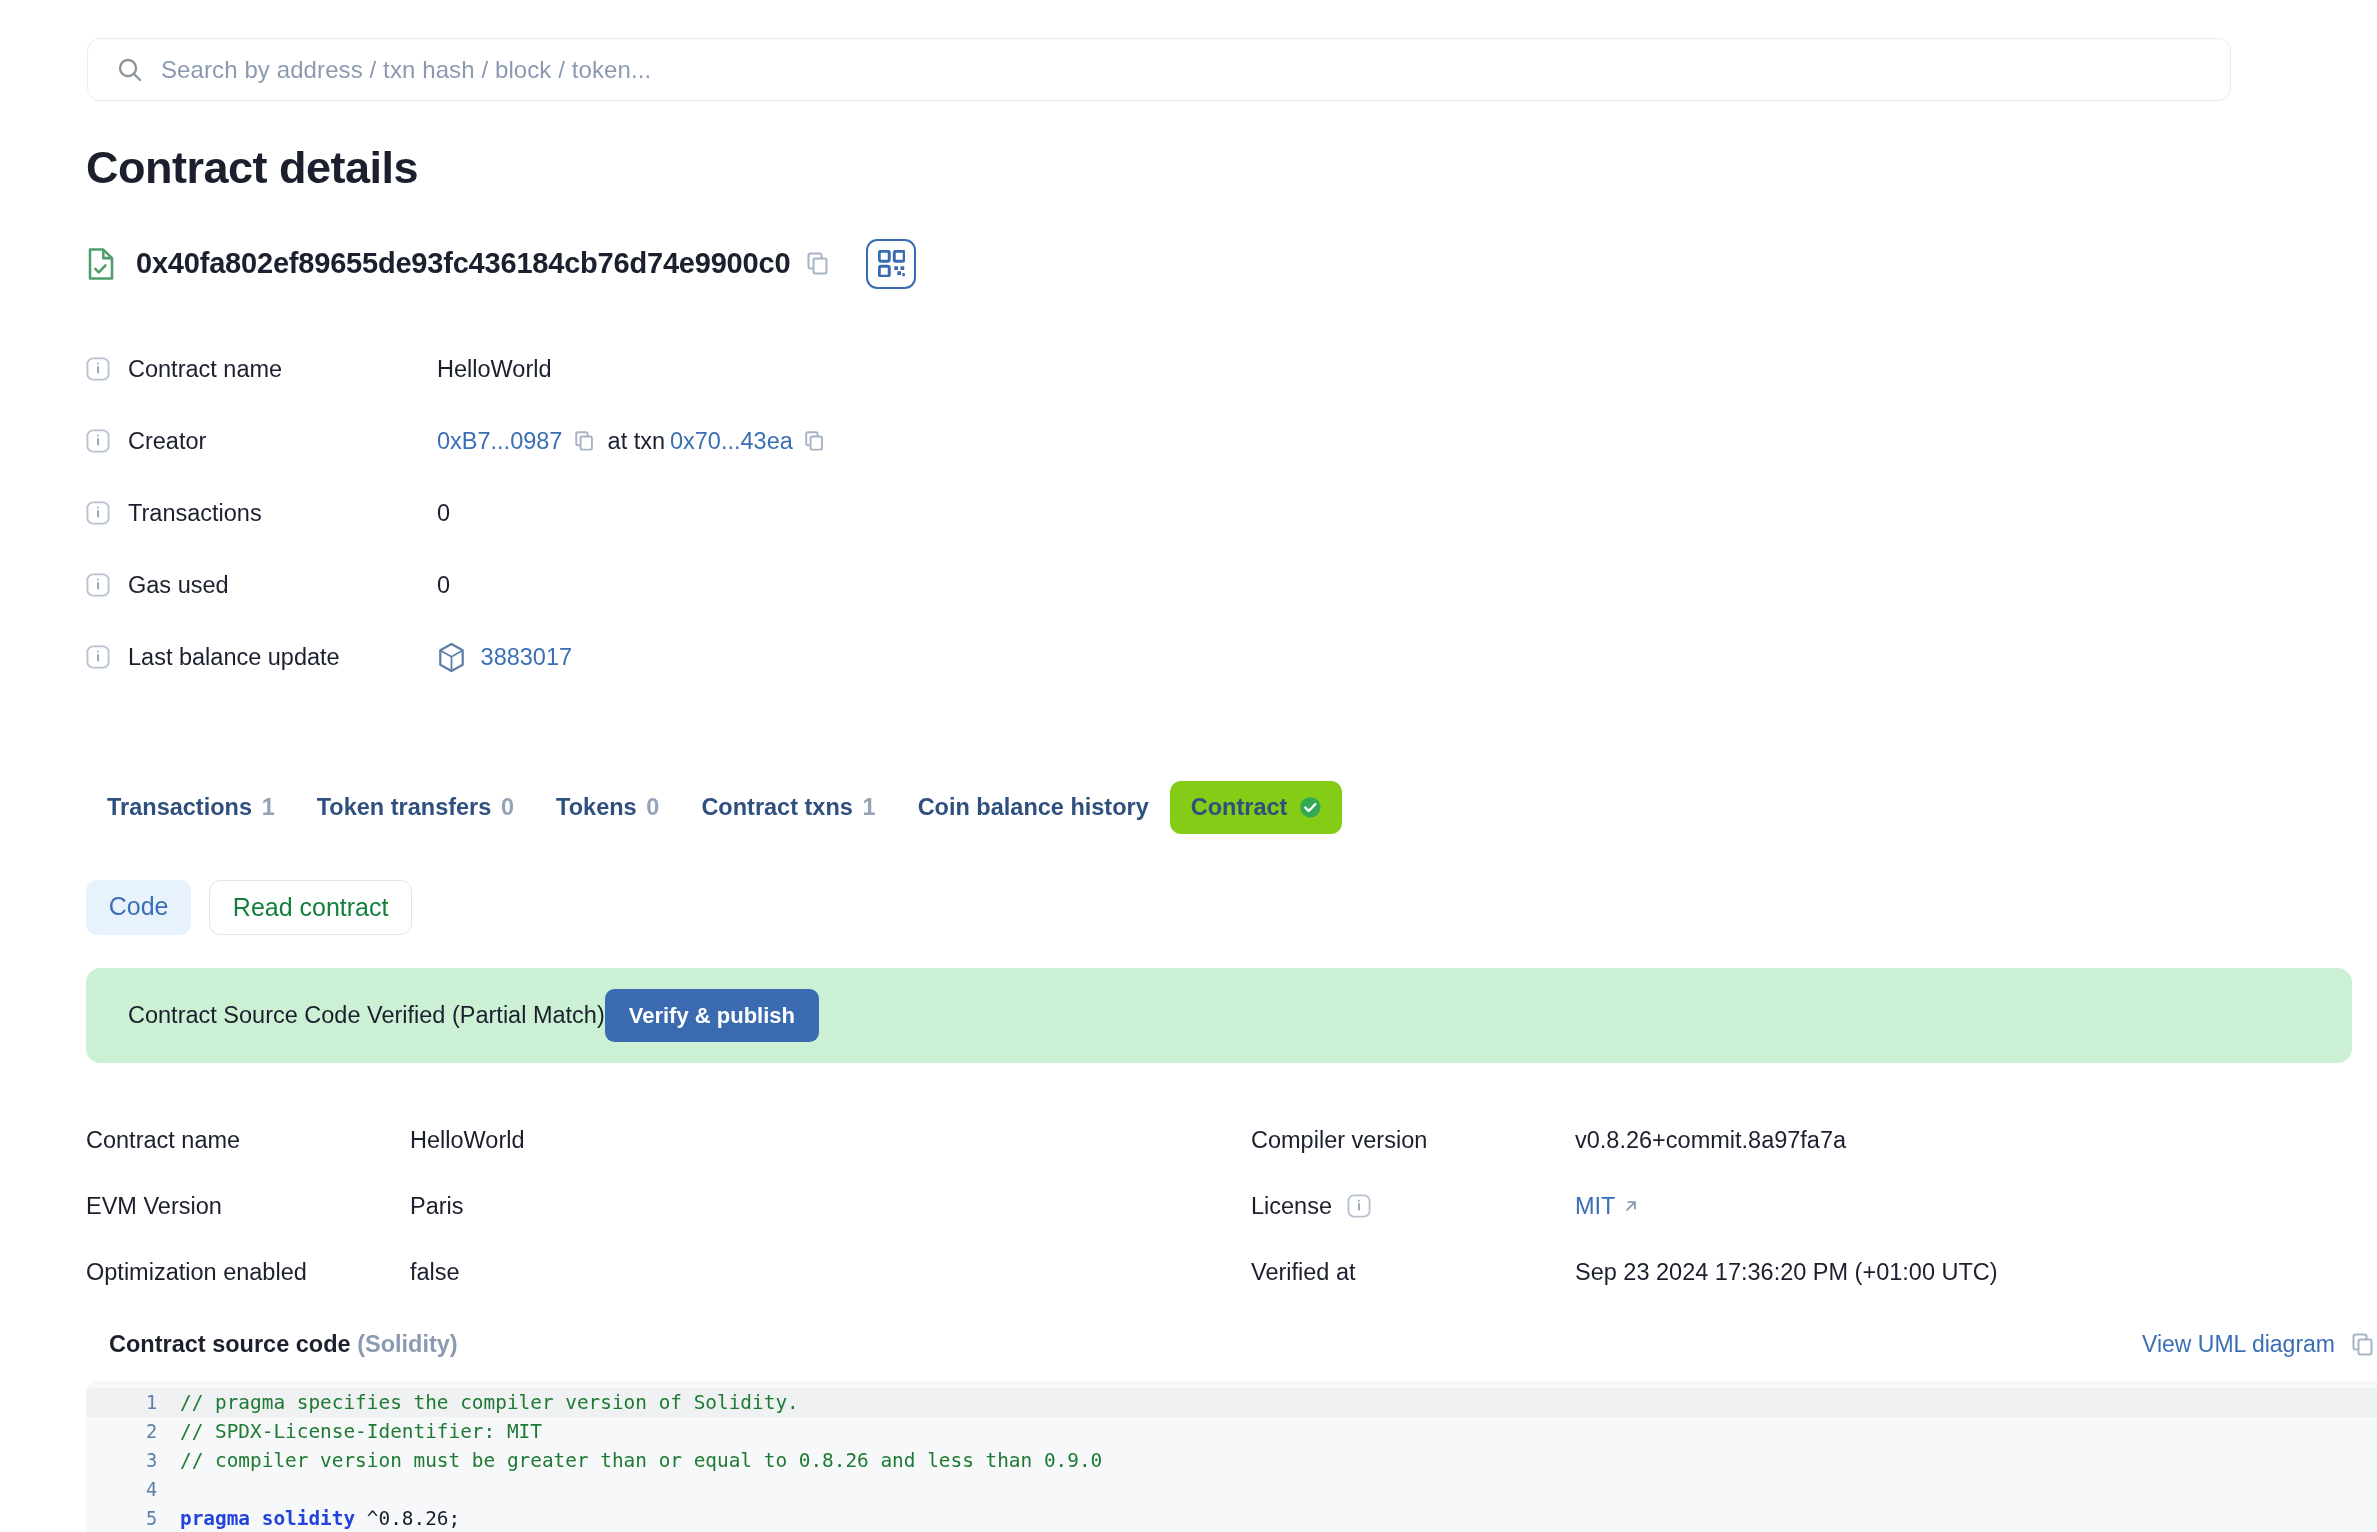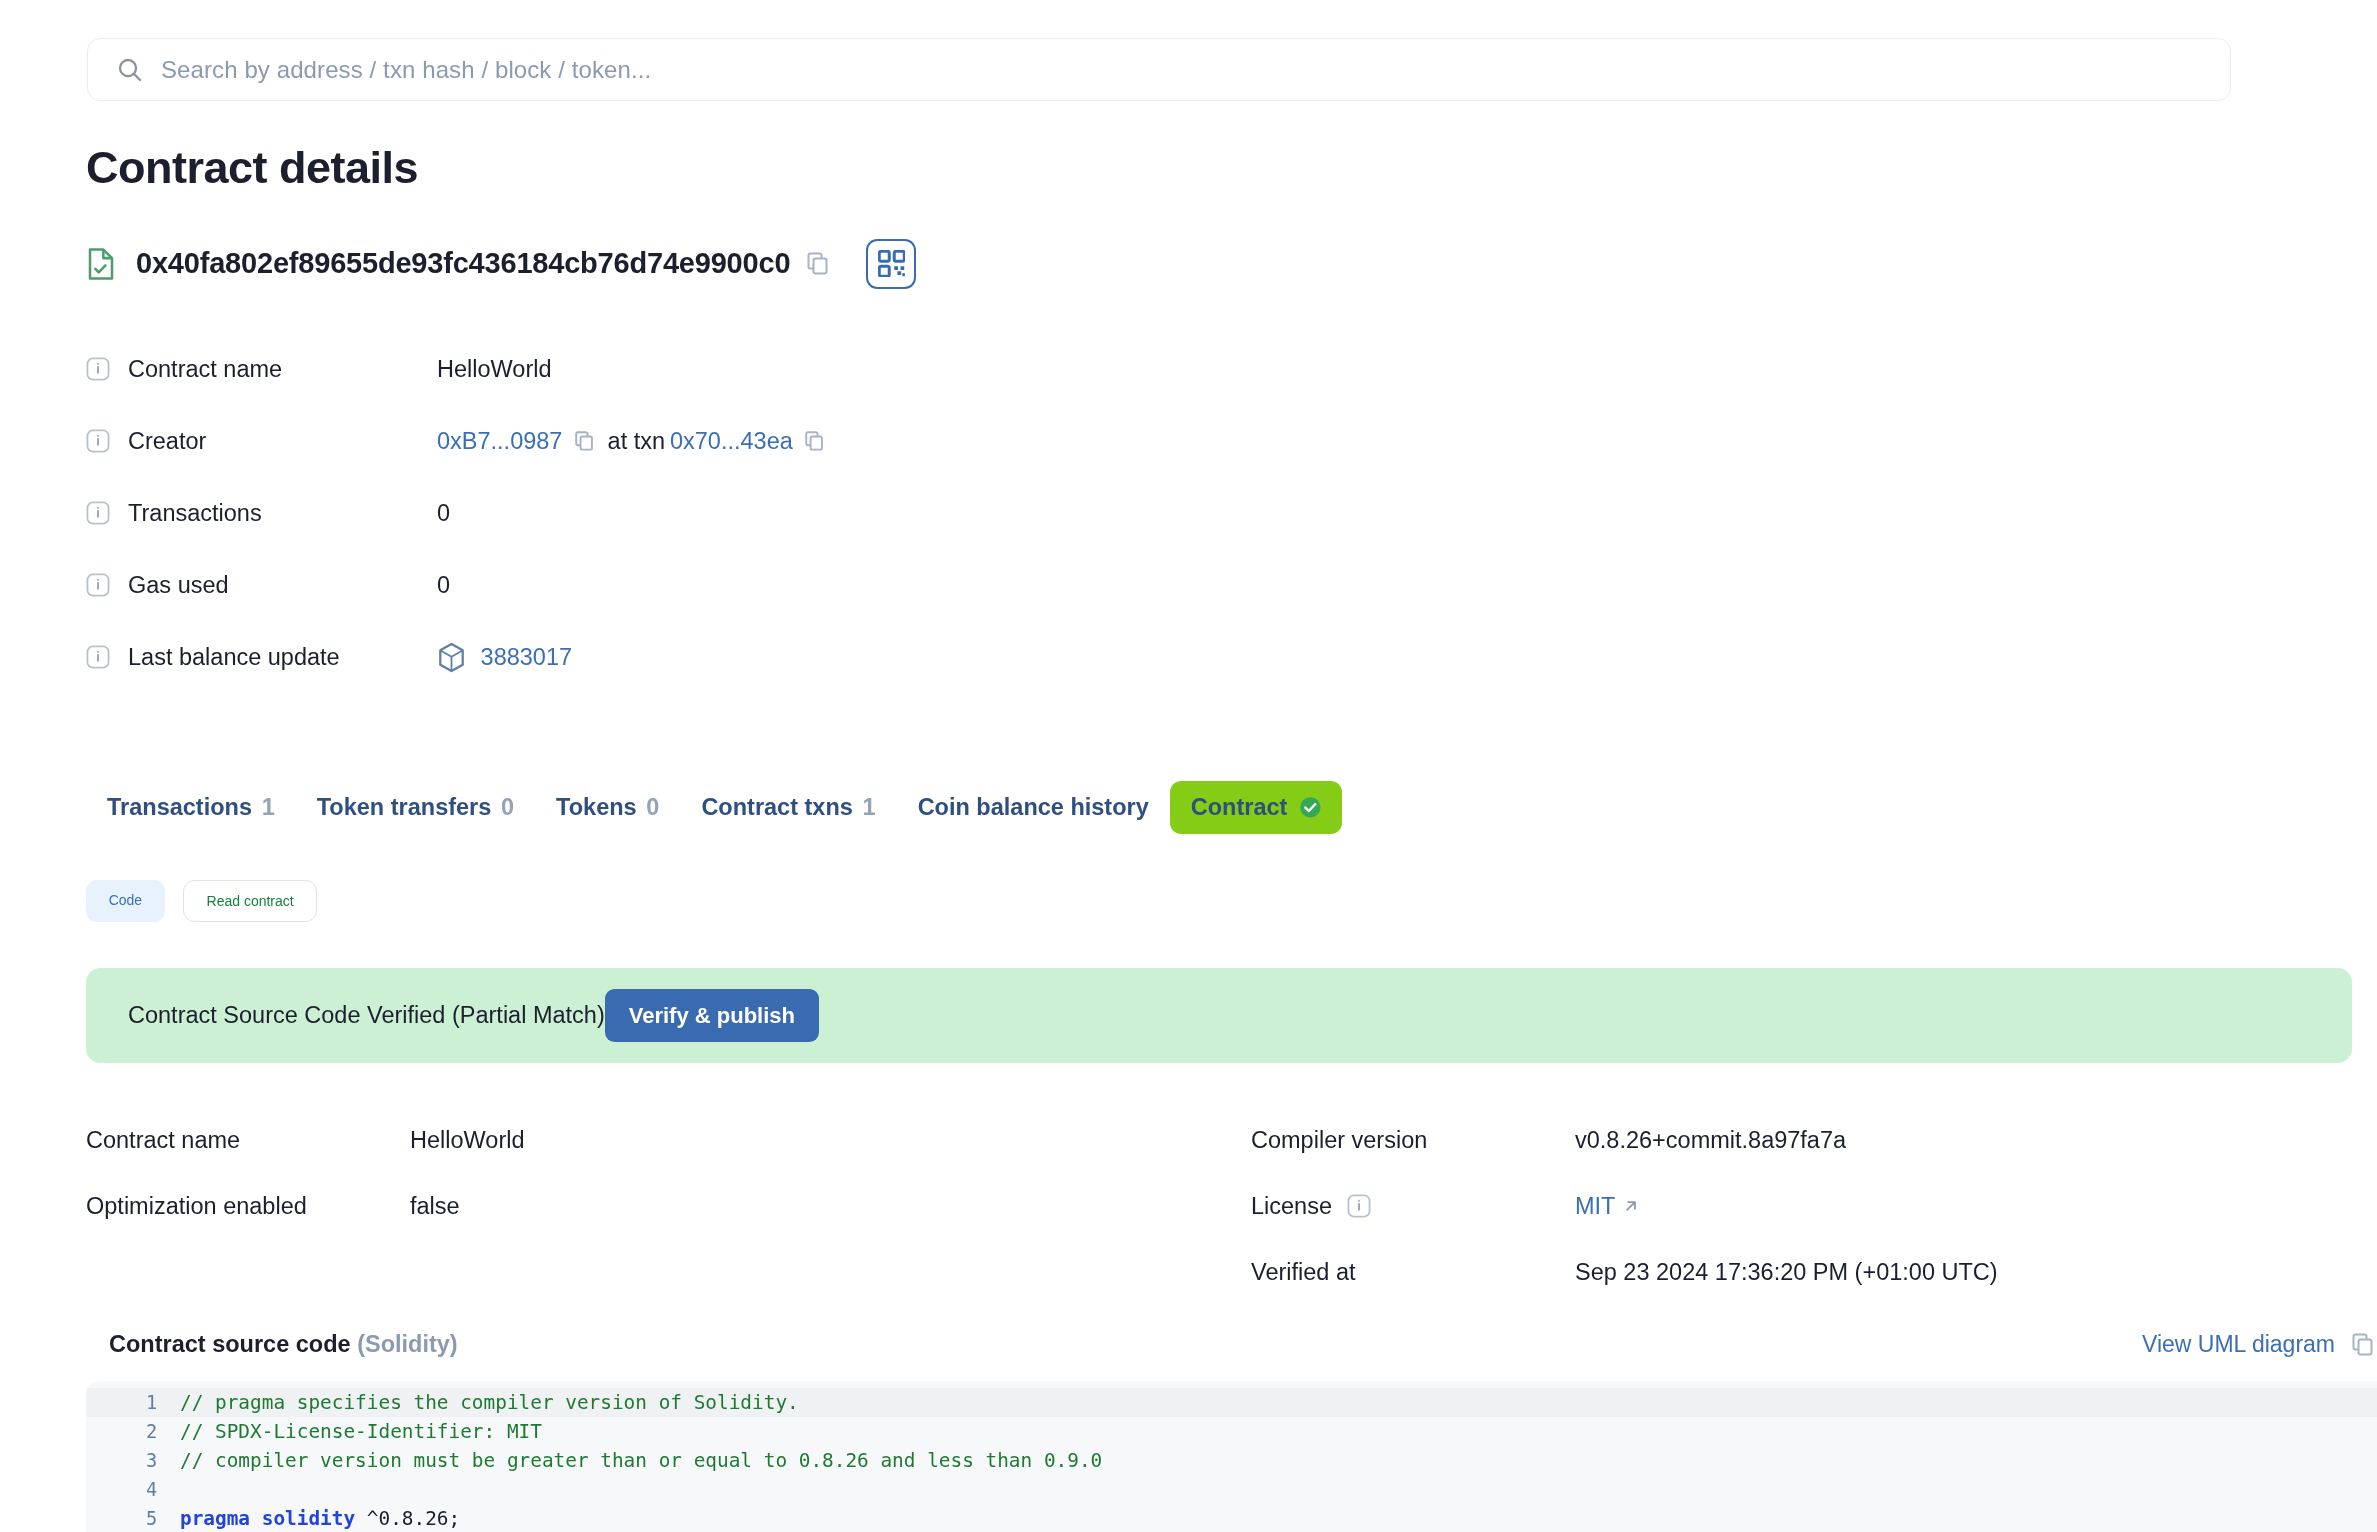--- a/index.html
+++ b/index.html
@@ -76,21 +76,21 @@
     padding: 13px 21px; border-radius: 11.3px; cursor: pointer;
     display:flex; align-items:center; white-space: nowrap;
   }
   .tab .cnt { color: #93a3b8; font-weight: 700; margin-left: 9.7px; }
   .tab.active { background: #84cc16; }
   .verified-dot { width: 22.7px; height: 22.7px; margin-left: 11.3px; }
 
   
   .subtabs { position: absolute; left: 86px; top: 880px; display: flex; gap: 18px; }
   .subtab {
-    font-size: 14px; padding: 12px 22.7px; border-radius: 11.3px; cursor: pointer;
+    font-size: 25px; padding: 12px 22.7px; border-radius: 11.3px; cursor: pointer;
     white-space: nowrap;
   }
   .subtab.active { background: #e8f2fd; color: #3b6fb5; }
   .subtab.plain { border: 1.6px solid #dfe4ec; color: #15803d; background:#fff; }
 
   
   .banner {
     position: absolute; left: 86px; top: 968px;
     width: 2266px; height: 95px;
     background: #ccf0d3; border-radius: 14.6px;
@@ -291,20 +291,24 @@
     <button class="banner-btn">Verify &amp; publish</button>
   </div>
 
   <div class="meta">
     <div>
       <div class="m-row">
         <span class="m-label">Contract name</span>
         <span class="m-value">HelloWorld</span>
       </div>
       <div class="m-row">
+        <span class="m-label">EVM Version</span>
+        <span class="m-value">Paris</span>
+      </div>
+      <div class="m-row">
         <span class="m-label">Optimization enabled</span>
         <span class="m-value">false</span>
       </div>
     </div>
     <div>
       <div class="m-row">
         <span class="m-label">Compiler version</span>
         <span class="m-value">v0.8.26+commit.8a97fa7a</span>
       </div>
       <div class="m-row">

